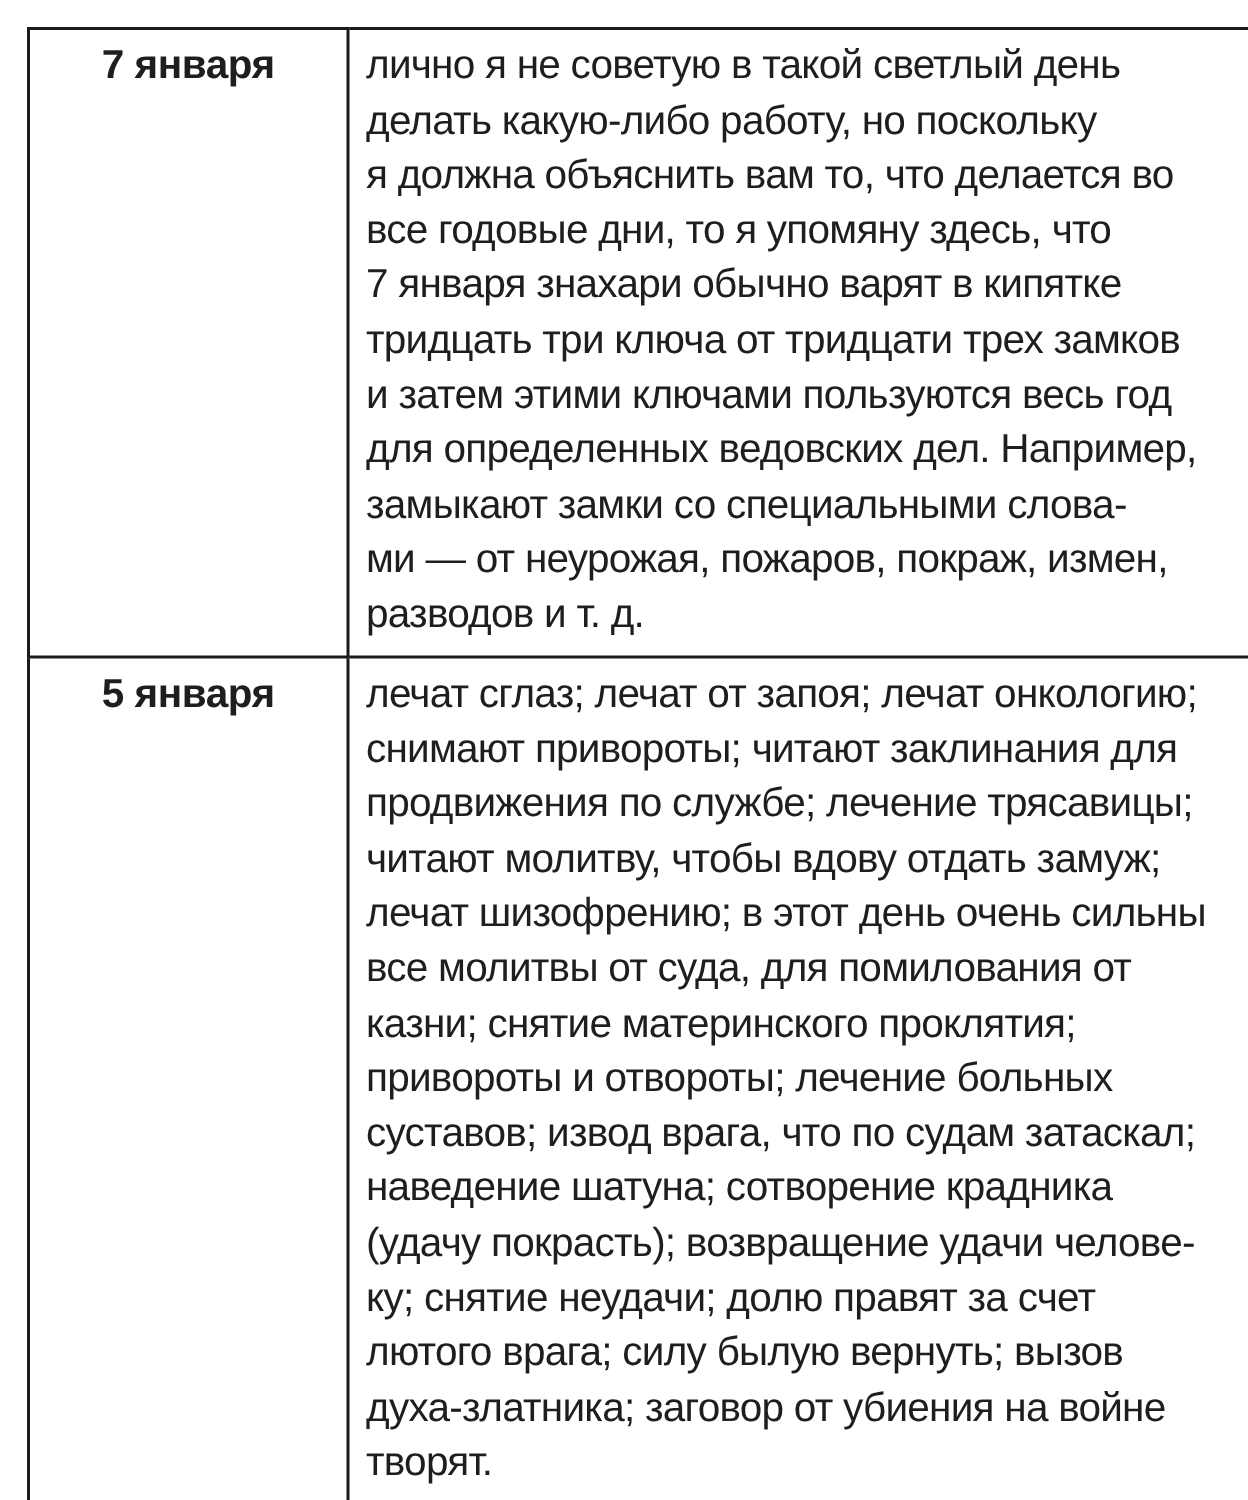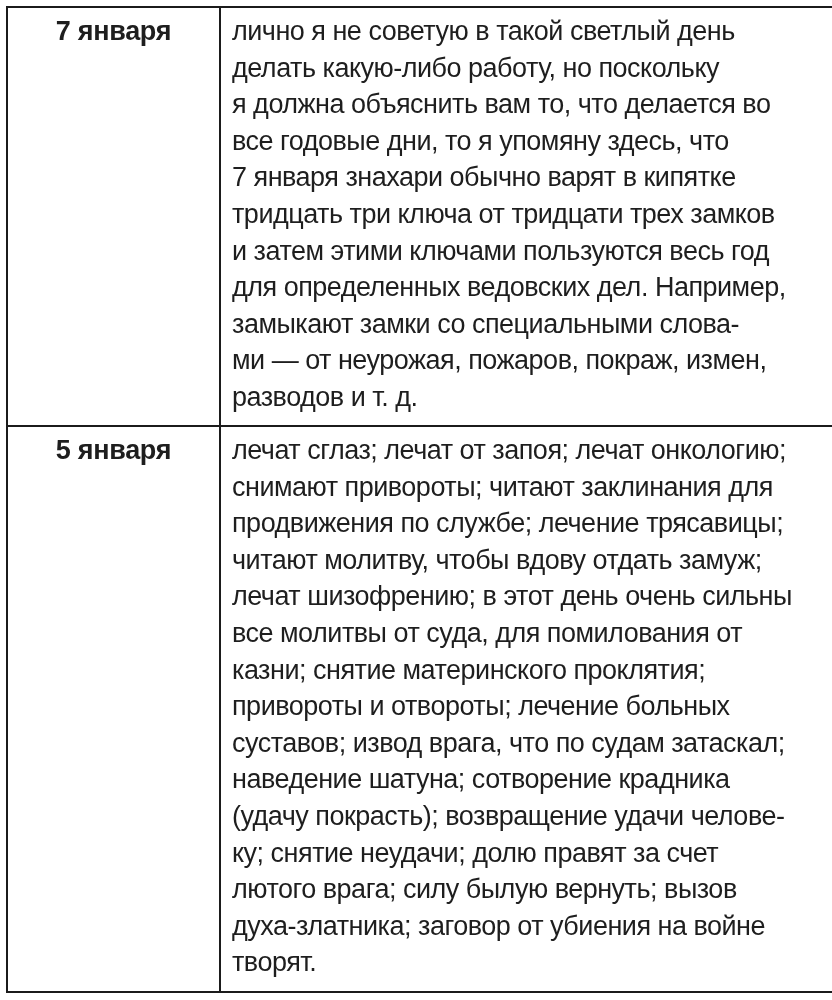--- a/index.html
+++ b/index.html
@@ -8,21 +8,21 @@
     background: #ffffff;
     width: 832px;
     height: 1000px;
     overflow: hidden;
     font-family: "Liberation Sans", "DejaVu Sans", sans-serif;
   }
   .page {
     box-sizing: border-box;
     width: 832px;
     height: 1000px;
-    padding: 6px;
+    padding: 18px;
     background: #ffffff;
   }
   table.calendar-table {
     border-collapse: collapse;
     width: 820px;
     height: 987px;
     table-layout: fixed;
     background: #ffffff;
   }
   table.calendar-table td {

